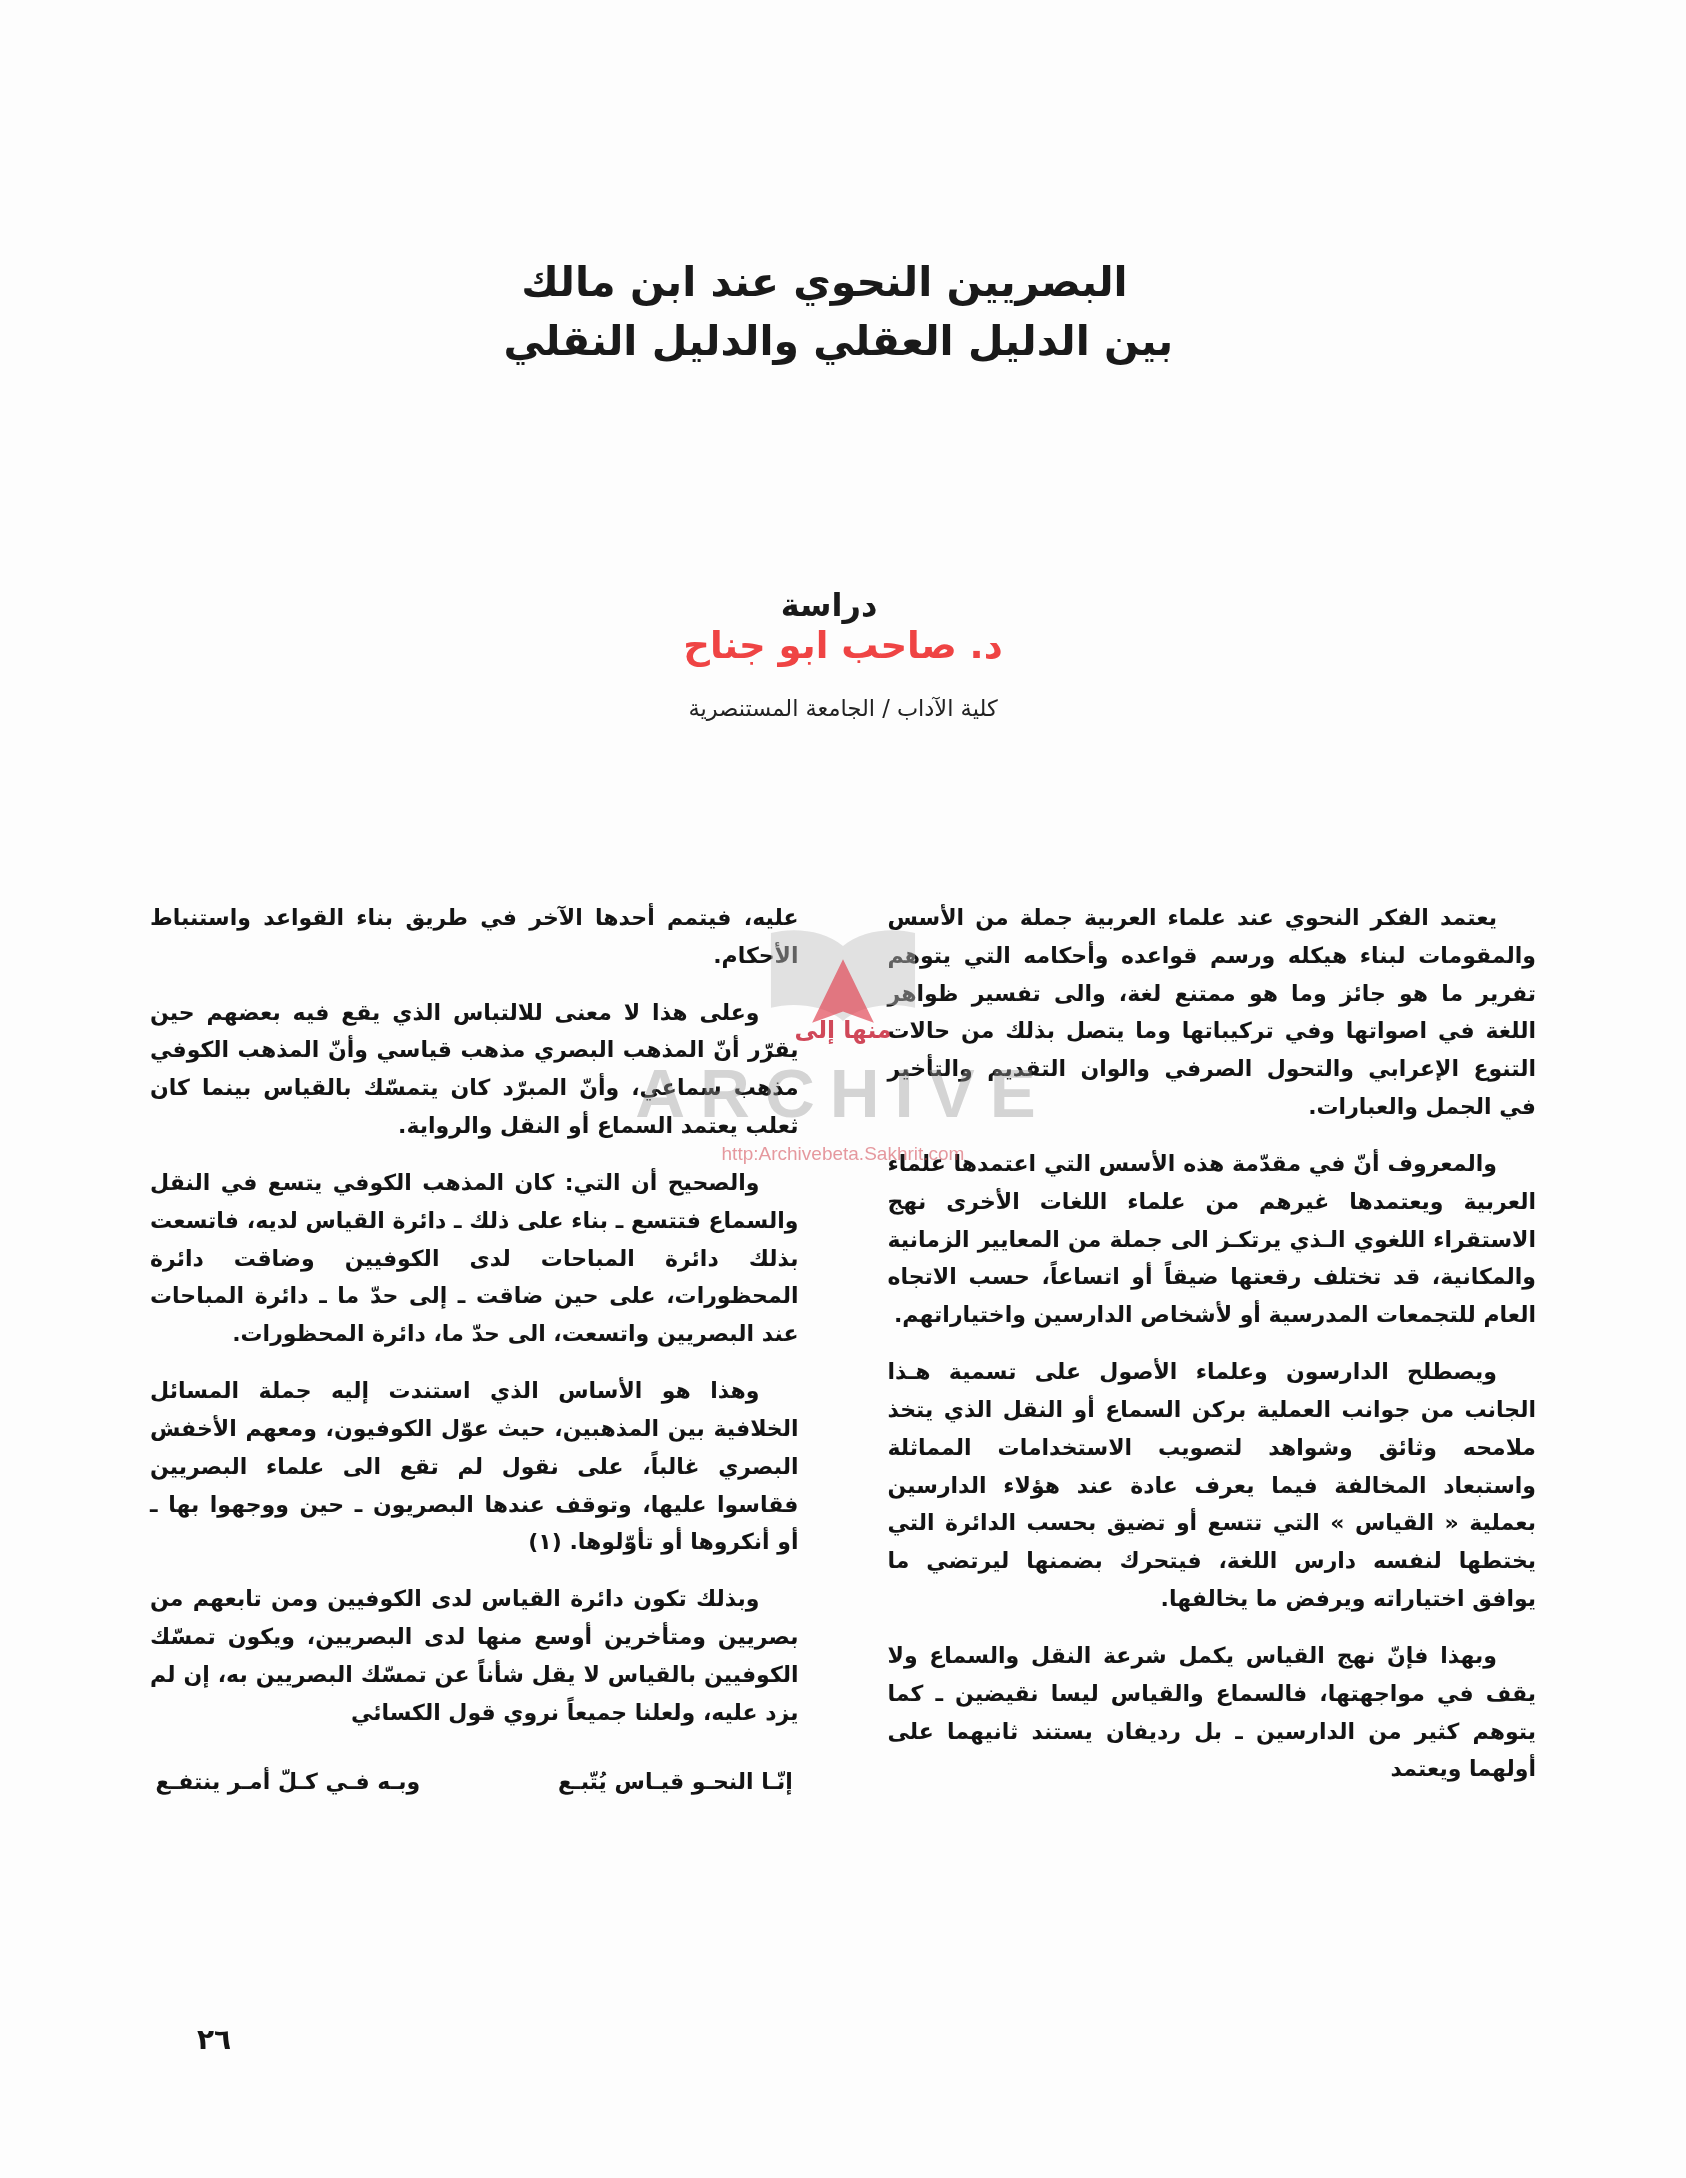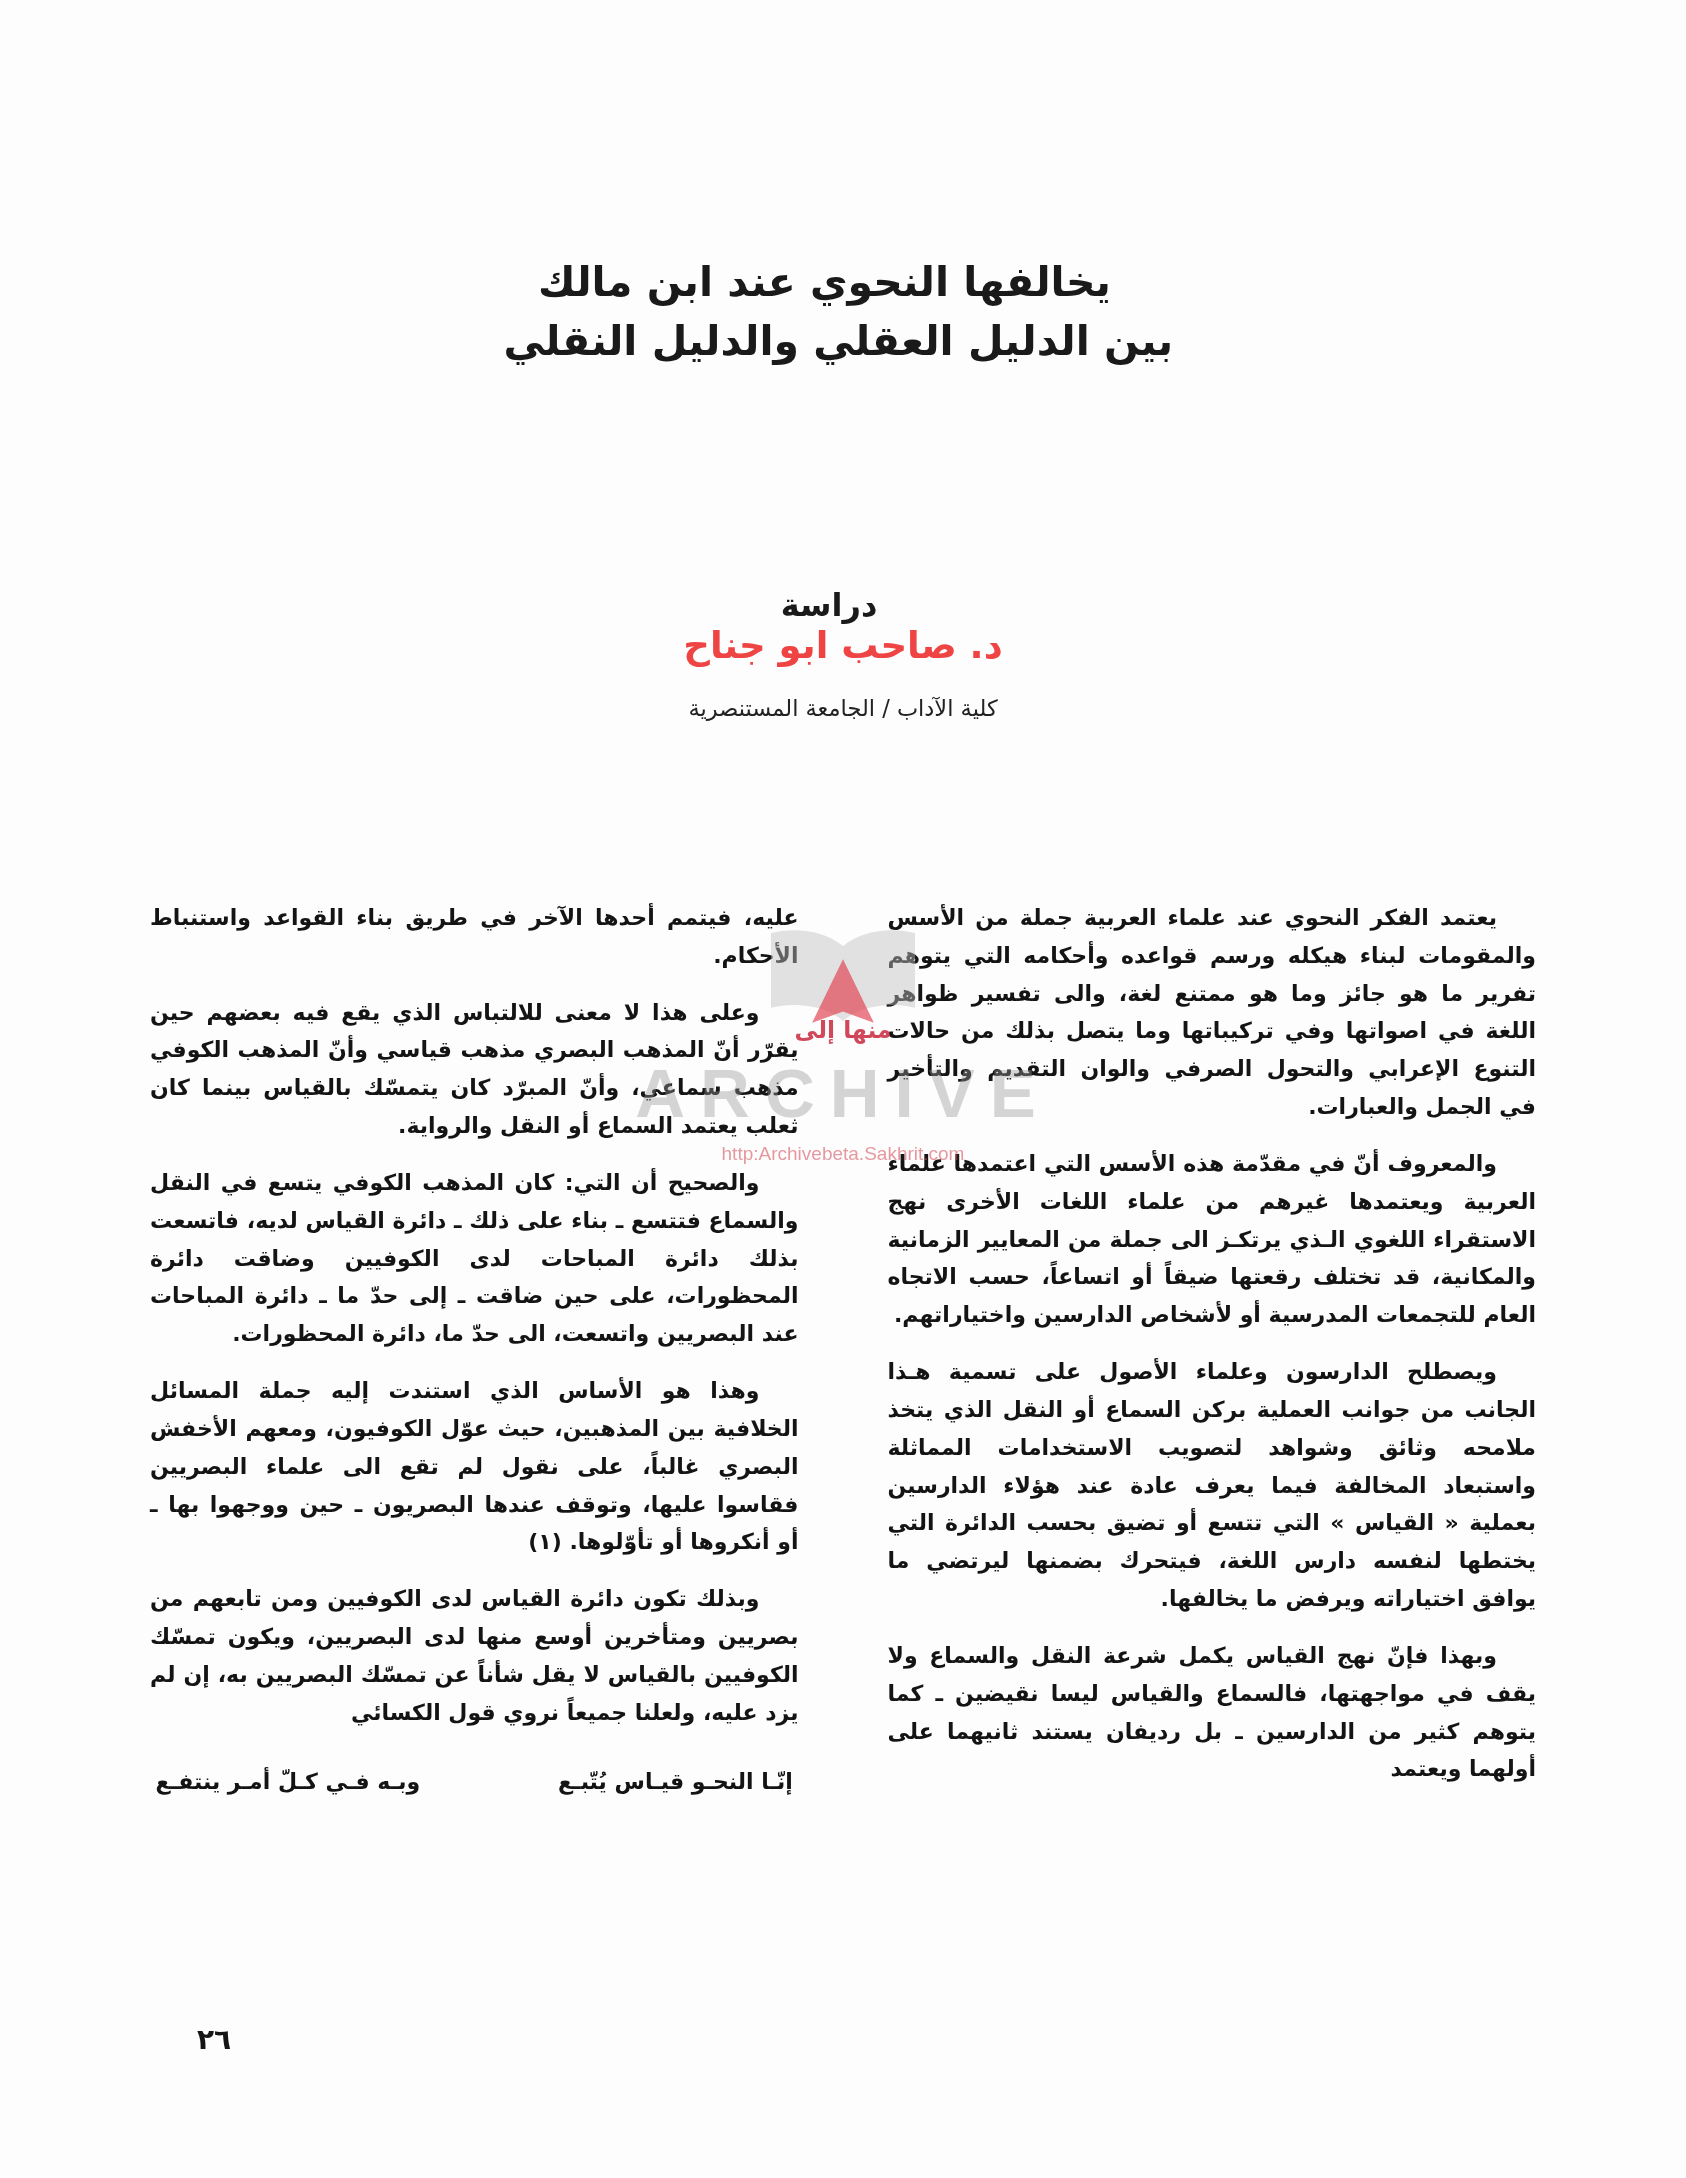--- a/index.html
+++ b/index.html
@@ -176,21 +176,21 @@
     color: #151515;
     direction: rtl;
   }
 </style>
 </head>
 <body>
 
 <div class="page">
 
   <div class="title-block">
-    <div class="title-line title-line-1">يخالفها النحوي عند ابن مالك</div>
+    <div class="title-line title-line-1">البصريين النحوي عند ابن مالك</div>
     <div class="title-line title-line-2">بين الدليل العقلي والدليل النقلي</div>
   </div>
 
   <div class="author-block">
     <div class="study-word">دراسة</div>
     <div class="author-name">د. صاحب ابو جناح</div>
     <div class="affiliation">كلية الآداب / الجامعة المستنصرية</div>
   </div>
 
   <div class="watermark">

